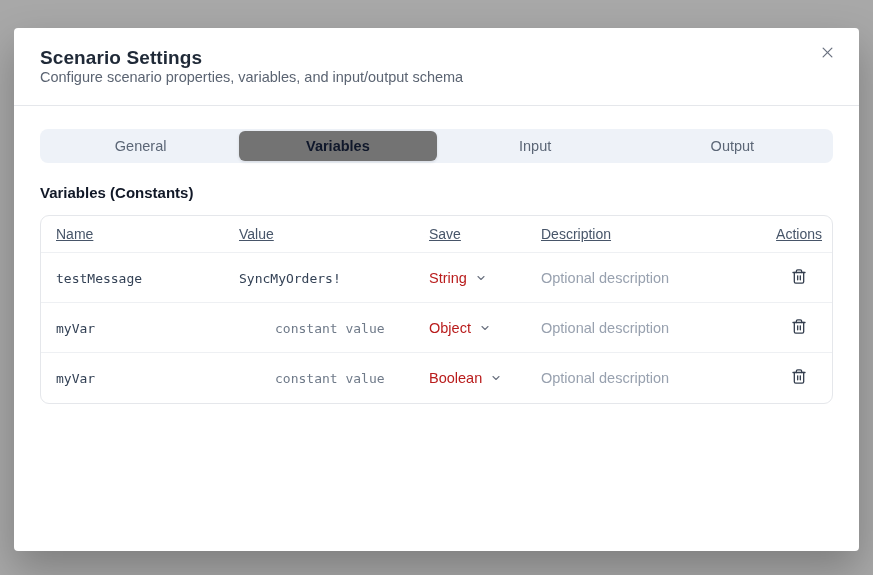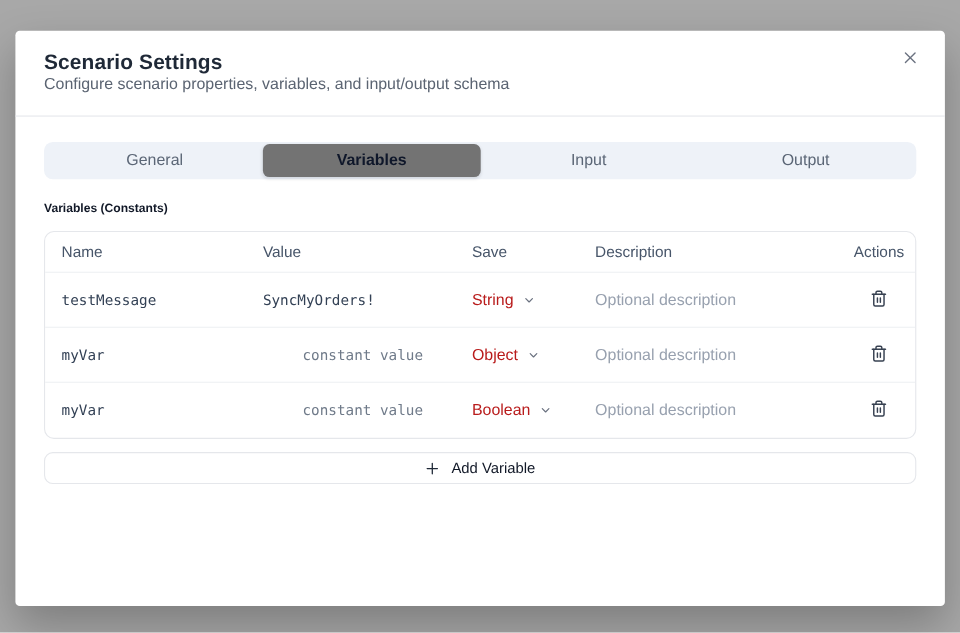--- a/index.html
+++ b/index.html
@@ -70,21 +70,21 @@
     display: flex; align-items: center; justify-content: center;
   }
   .tab.active {
     background: #737373;
     color: #0f172a;
     font-weight: 700;
     box-shadow: 0 1px 3px rgba(15,23,42,0.12);
   }
   .section-title {
     margin-top: 21px;
-    font-size: 11px;
+    font-size: 15px;
     font-weight: 600;
     color: #111827;
   }
   
   .var-table {
     margin-top: 14px;
     border: 1px solid #e5e7eb;
     border-radius: 9px;
     overflow: hidden;
   }
@@ -97,21 +97,21 @@
     height: 37px;
     border-bottom: 1px solid #eef0f3;
   }
   .t-head .cell {
     font-size: 14px;
     color: #475569;
     font-weight: 500;
   }
   .t-body-row { height: 50px; border-bottom: 1px solid #eef0f3; }
   .t-body-row:last-child { border-bottom: none; }
-  .cell { padding-left: 15px; }
+  .cell { padding-left: 15px; text-decoration: underline; }
   .cell.actions {
     padding-left: 0;
     padding-right: 25px;
     display: flex;
     justify-content: flex-end;
   }
   .t-head .cell.actions { padding-right: 10px; font-weight: 500; }
   .mono-input {
     border: none; outline: none; background: transparent;
     font-family: "DejaVu Sans Mono", monospace;
@@ -306,26 +306,17 @@
                   <path d="M19 6v14a2 2 0 0 1-2 2H7a2 2 0 0 1-2-2V6m3 0V4a2 2 0 0 1 2-2h4a2 2 0 0 1 2 2v2"></path>
                   <line x1="10" y1="11" x2="10" y2="17"></line>
                   <line x1="14" y1="11" x2="14" y2="17"></line>
                 </svg>
             </span>
           </button>
         </div>
       </div>
     </div>
 
-    <button class="add-variable">
-      <span class="plus">
-        <svg width="14" height="14" viewBox="0 0 24 24" fill="none" stroke="currentColor" stroke-width="2" stroke-linecap="round">
-            <line x1="12" y1="4" x2="12" y2="20"></line>
-            <line x1="4" y1="12" x2="20" y2="12"></line>
-          </svg>
-      </span>
-      <span>Add Variable</span>
-    </button>
 
   </div>
 
 
 </div>
 
 </body></html>

